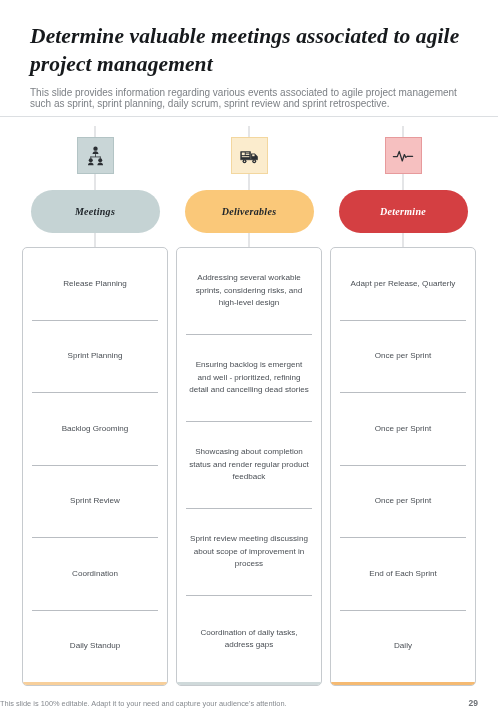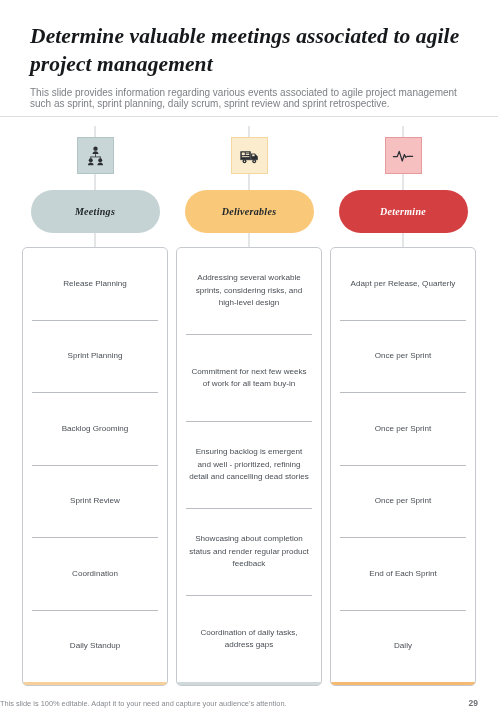--- a/index.html
+++ b/index.html
@@ -257,23 +257,23 @@
           <circle cx="17.4" cy="18.6" r="2.2" fill="#2b2f33"></circle>
           <circle cx="17.4" cy="18.6" r="0.85" fill="#fbeccd"></circle>
         </svg>
       </div>
 
       <div class="pill c2">Deliverables</div>
 
       <div class="card">
         <div class="card-rows">
           <div class="row">Addressing several workable sprints, considering risks, and high-level design</div>
-          <div class="row">Commitment for next few weeks of work for all team buy-in</div>
           <div class="row">Ensuring backlog is emergent and well - prioritized, refining detail and cancelling dead stories</div>
           <div class="row">Showcasing about completion status and render regular product feedback</div>
+          <div class="row">Sprint review meeting discussing about scope of improvement in process</div>
           <div class="row">Coordination of daily tasks, address gaps</div>
         </div>
         <div class="card-accent a2"></div>
       </div>
     </div>
 
     <div class="column">
       <div class="connector"></div>
 
       <div class="icon-box c3">

